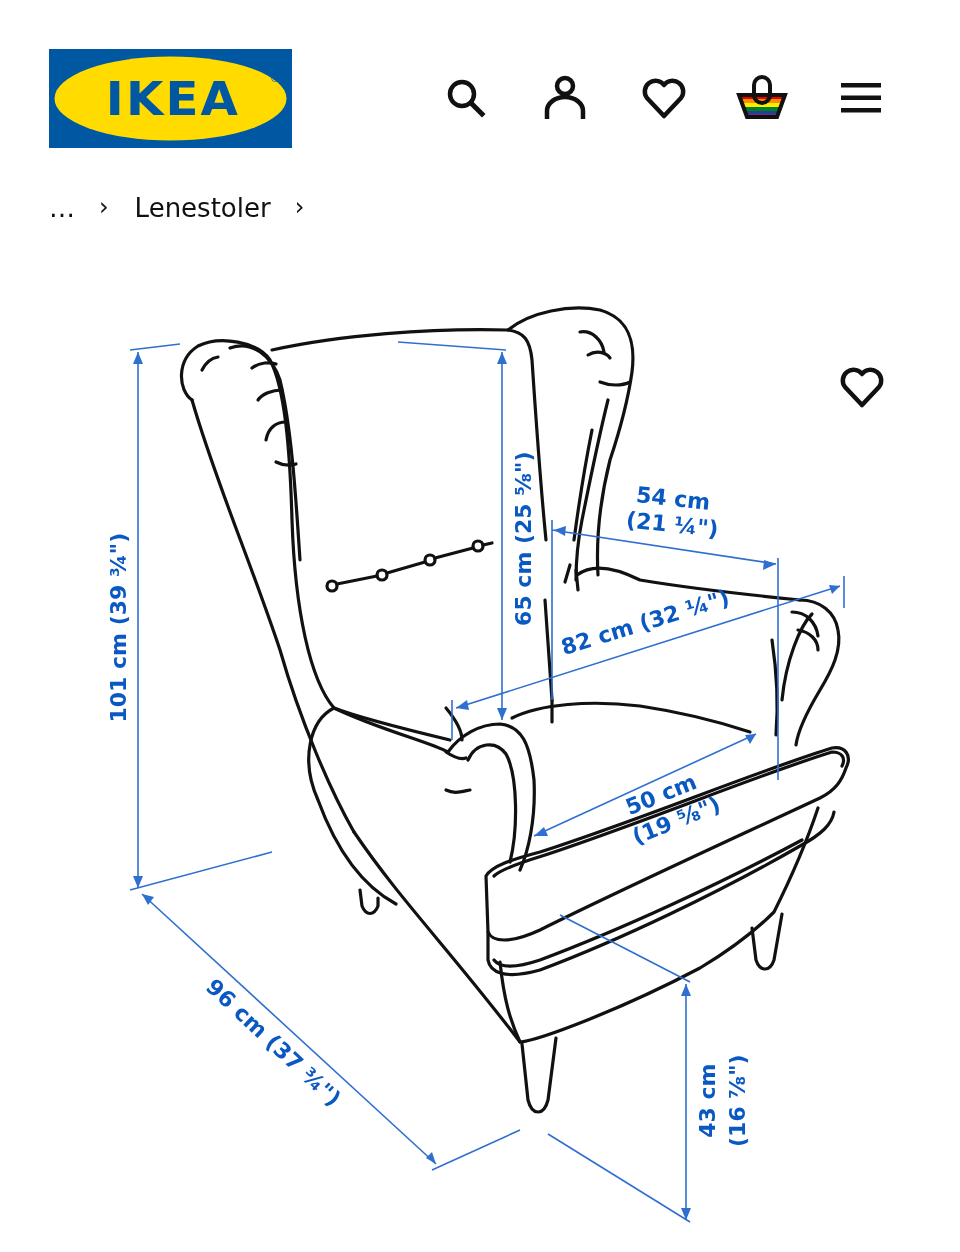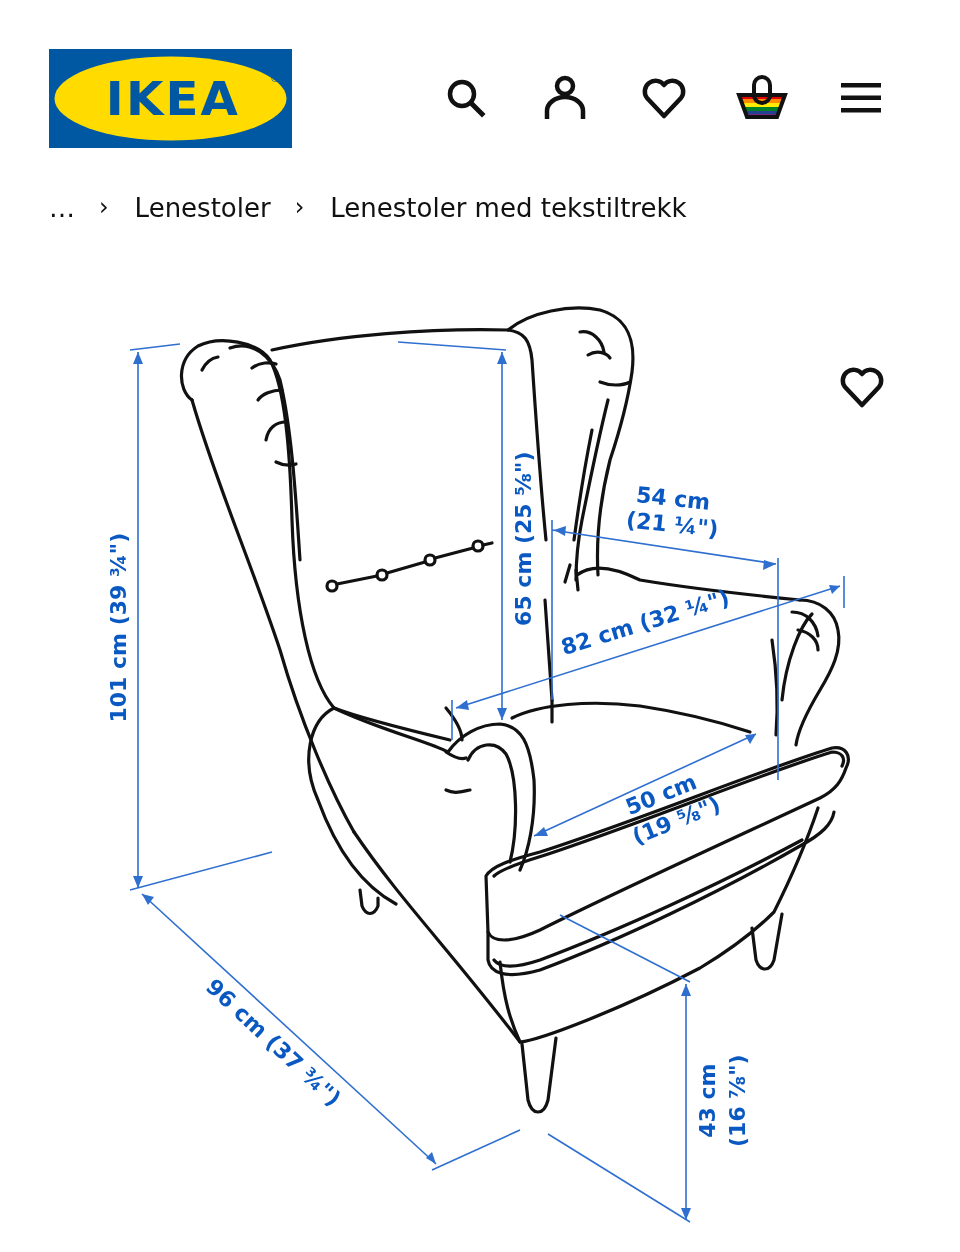--- a/index.html
+++ b/index.html
@@ -79,21 +79,20 @@
       <rect x="2" y="28" width="40" height="4.5" fill="#111"></rect>
     </svg>
   </div>
 </div>
 
 <nav class="breadcrumb">
   <a href="#">…</a>
   <span class="sep">›</span>
   <a href="#">Lenestoler</a>
   <span class="sep">›</span>
-  <a href="#">Lenestoler med tekstiltrekk</a>
 </nav>
 
 <div class="product-media">
   <svg class="drawing" width="960" height="982" viewBox="0 270 960 982">
     <g fill="none" stroke="#111" stroke-width="3.2" stroke-linecap="round" stroke-linejoin="round">
 
       <path d="M192 400 C178 390 176 360 198 346 C220 335 258 342 270 360 C285 388 290 450 292 520 C295 610 310 680 334 708 C380 730 430 742 448 752"></path>
       <path d="M192 400 C215 480 250 560 280 650 C300 720 330 790 354 832"></path>
       <path d="M230 348 C252 340 272 356 280 380 C292 430 296 500 300 560"></path>
       <path d="M202 370 C206 362 212 358 218 357"></path>

